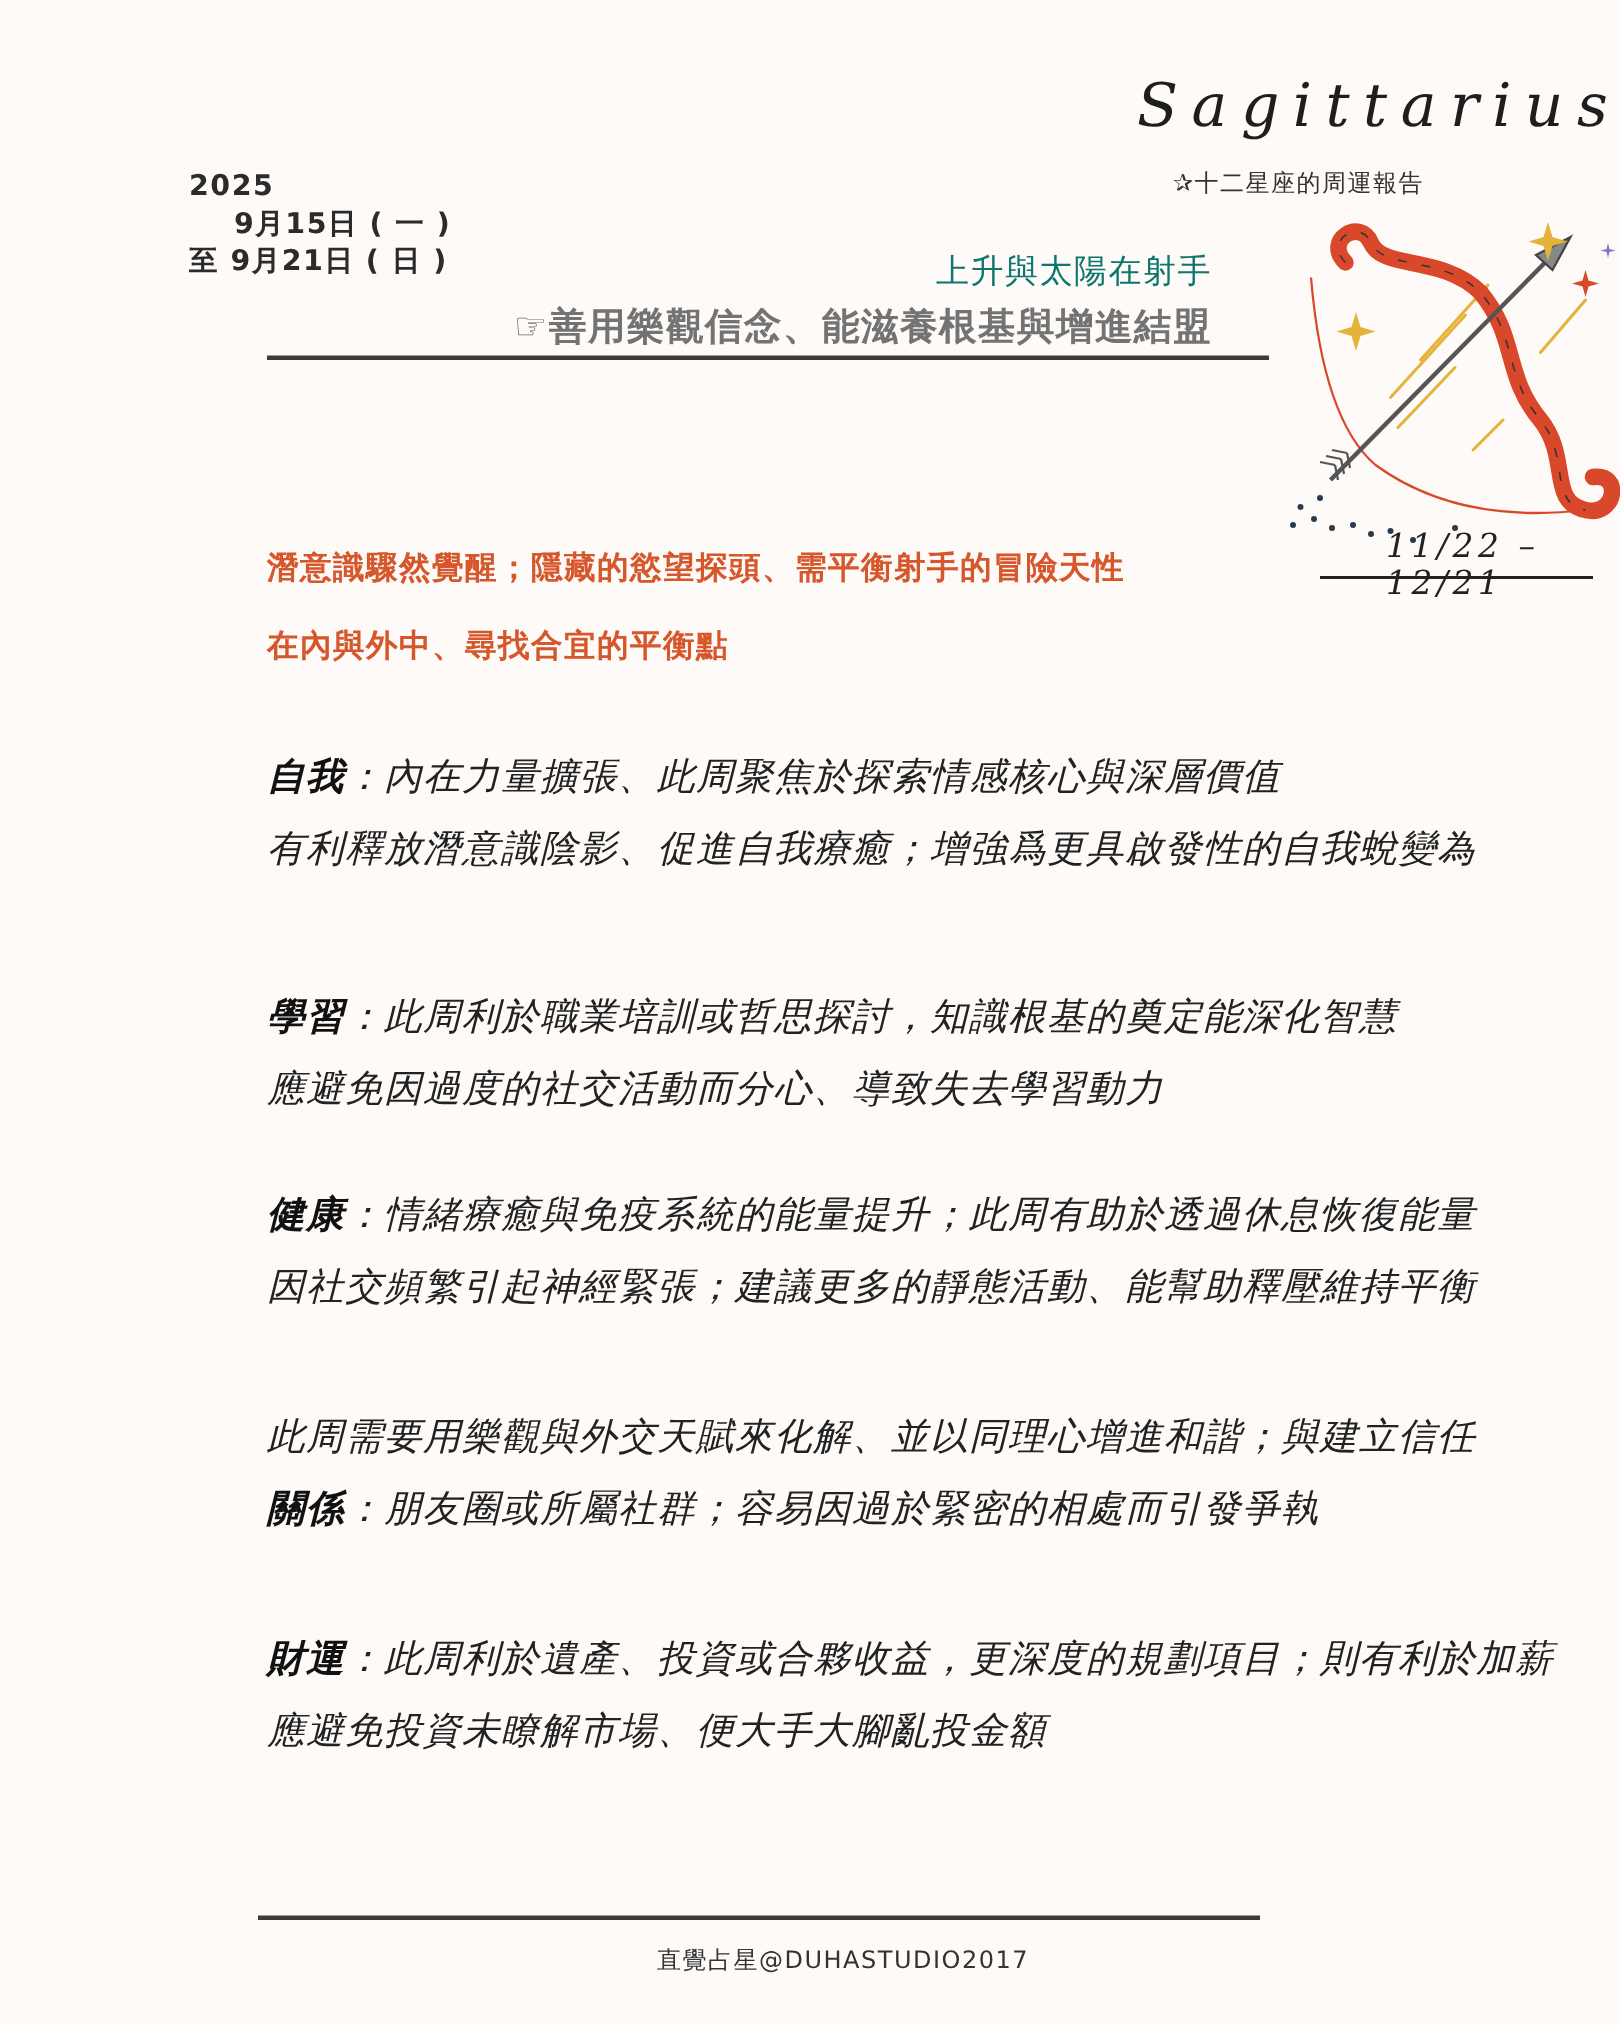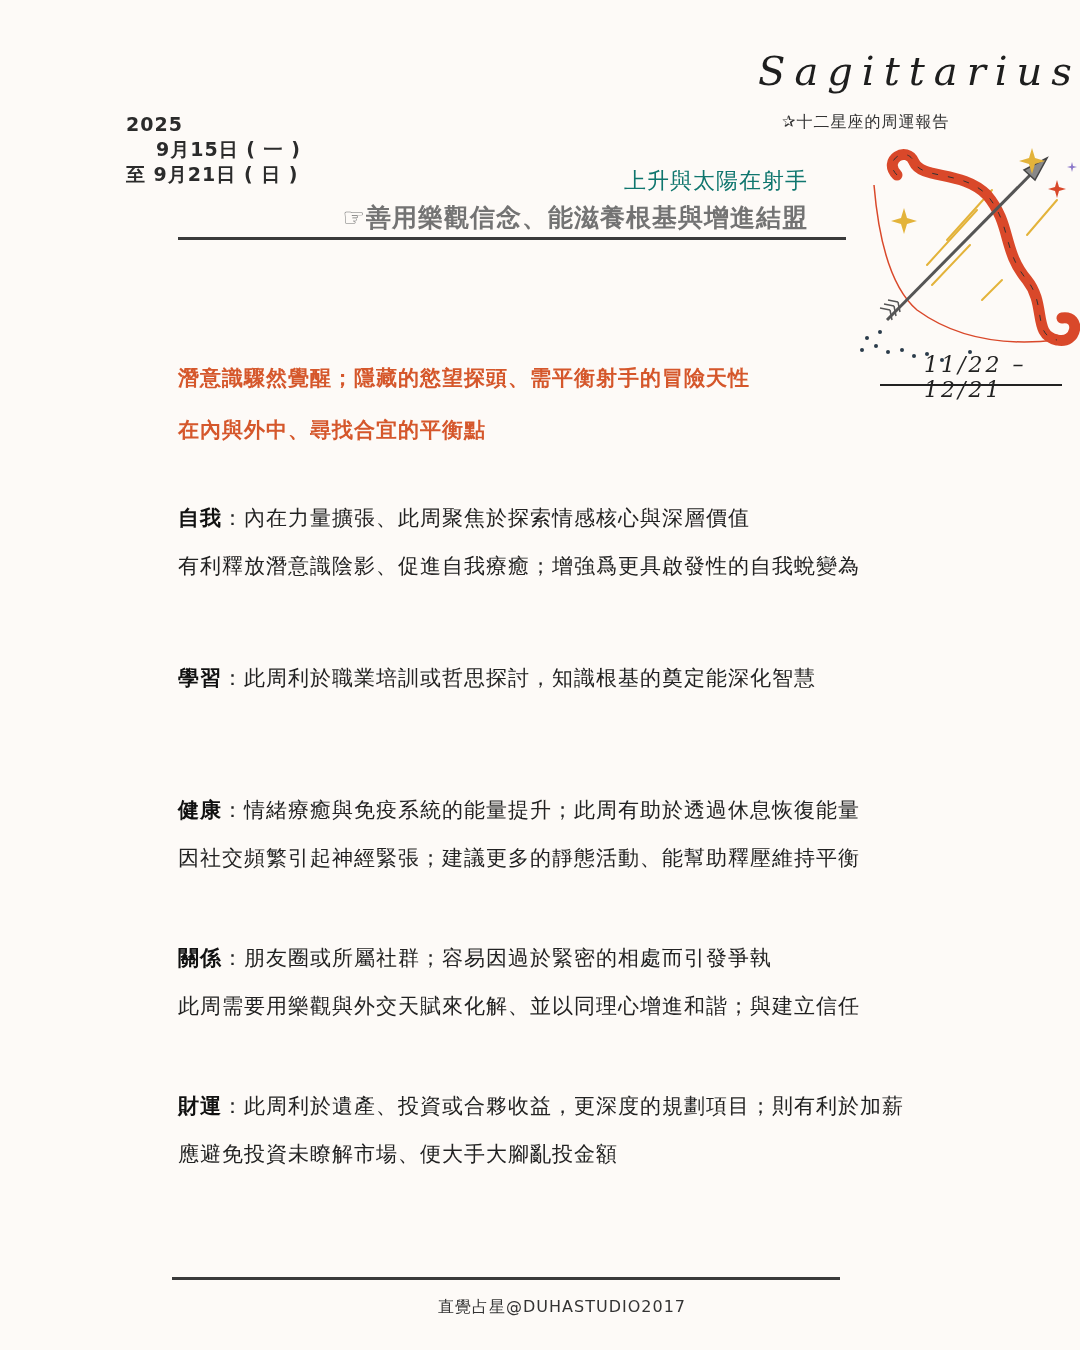--- a/index.html
+++ b/index.html
@@ -14,21 +14,21 @@
   .date-block .indent { padding-left: 30px; }
   .sign-name { left: 758px; top: 48px; font-family: "DejaVu Serif", serif; font-style: italic; font-size: 40px; letter-spacing: 9px; color: #1e1e1e; }
   .sign-sub { left: 782px; top: 112px; font-size: 16px; color: #333; letter-spacing: 1px; }
   .headline1 { right: 272px; top: 166px; font-size: 22px; color: #0f766e; letter-spacing: 1px; }
   .headline2 { right: 272px; top: 201px; font-size: 25px; font-weight: bold; color: #737373; letter-spacing: 1px; }
   .rule-top { left: 178px; top: 237px; width: 668px; height: 3px; background: #3a3a3a; }
   .date-range { left: 878px; top: 352px; font-family: "DejaVu Serif", serif; font-style: italic; font-size: 22px; letter-spacing: 3px; color: #222; margin-left: 46px; }
   .date-rule { left: 880px; top: 384px; width: 182px; height: 2px; background: #222; }
   .illus { left: 852px; top: 140px; width: 228px; height: 232px; }
   .theme { left: 178px; top: 352px; font-size: 21px; font-weight: bold; color: #d5572b; line-height: 52px; letter-spacing: 1px; }
-  .section { left: 178px; font-size: 21px; line-height: 48px; color: #222; letter-spacing: 1px; }
+  .section { left: 178px; font-size: 25px; line-height: 48px; color: #222; letter-spacing: 1px; font-style: italic; }
   .section .label { font-weight: bold; color: #111; }
   .rule-bottom { left: 172px; top: 1277px; width: 668px; height: 3px; background: #3a3a3a; }
   .footer { left: 438px; top: 1297px; font-size: 16px; color: #333; letter-spacing: 1px; }
 </style>
 </head>
 <body>
 
 <div class="abs date-block">
   <div>2025</div>
   <div class="indent">9月15日 ( 一 )</div>
@@ -100,30 +100,31 @@
   <div>在內與外中、尋找合宜的平衡點</div>
 </div>
 
 <div class="abs section" style="top:494px;">
   <div><span class="label">自我</span><span>：內在力量擴張、此周聚焦於探索情感核心與深層價值</span></div>
   <div>有利釋放潛意識陰影、促進自我療癒；增強爲更具啟發性的自我蛻變為</div>
 </div>
 
 <div class="abs section" style="top:654px;">
   <div><span class="label">學習</span><span>：此周利於職業培訓或哲思探討，知識根基的奠定能深化智慧</span></div>
+  <div>應避免因過度的社交活動而分心、導致失去學習動力</div>
 </div>
 
 <div class="abs section" style="top:786px;">
   <div><span class="label">健康</span><span>：情緒療癒與免疫系統的能量提升；此周有助於透過休息恢復能量</span></div>
   <div>因社交頻繁引起神經緊張；建議更多的靜態活動、能幫助釋壓維持平衡</div>
 </div>
 
 <div class="abs section" style="top:934px;">
+  <div>此周需要用樂觀與外交天賦來化解、並以同理心增進和諧；與建立信任</div>
   <div><span class="label">關係</span><span>：朋友圈或所屬社群；容易因過於緊密的相處而引發爭執</span></div>
-  <div>此周需要用樂觀與外交天賦來化解、並以同理心增進和諧；與建立信任</div>
 </div>
 
 <div class="abs section" style="top:1082px;">
   <div><span class="label">財運</span><span>：此周利於遺產、投資或合夥收益，更深度的規劃項目；則有利於加薪</span></div>
   <div>應避免投資未瞭解市場、便大手大腳亂投金額</div>
 </div>
 
 <div class="abs rule-bottom"></div>
 <div class="abs footer">直覺占星@DUHASTUDIO2017</div>
 

